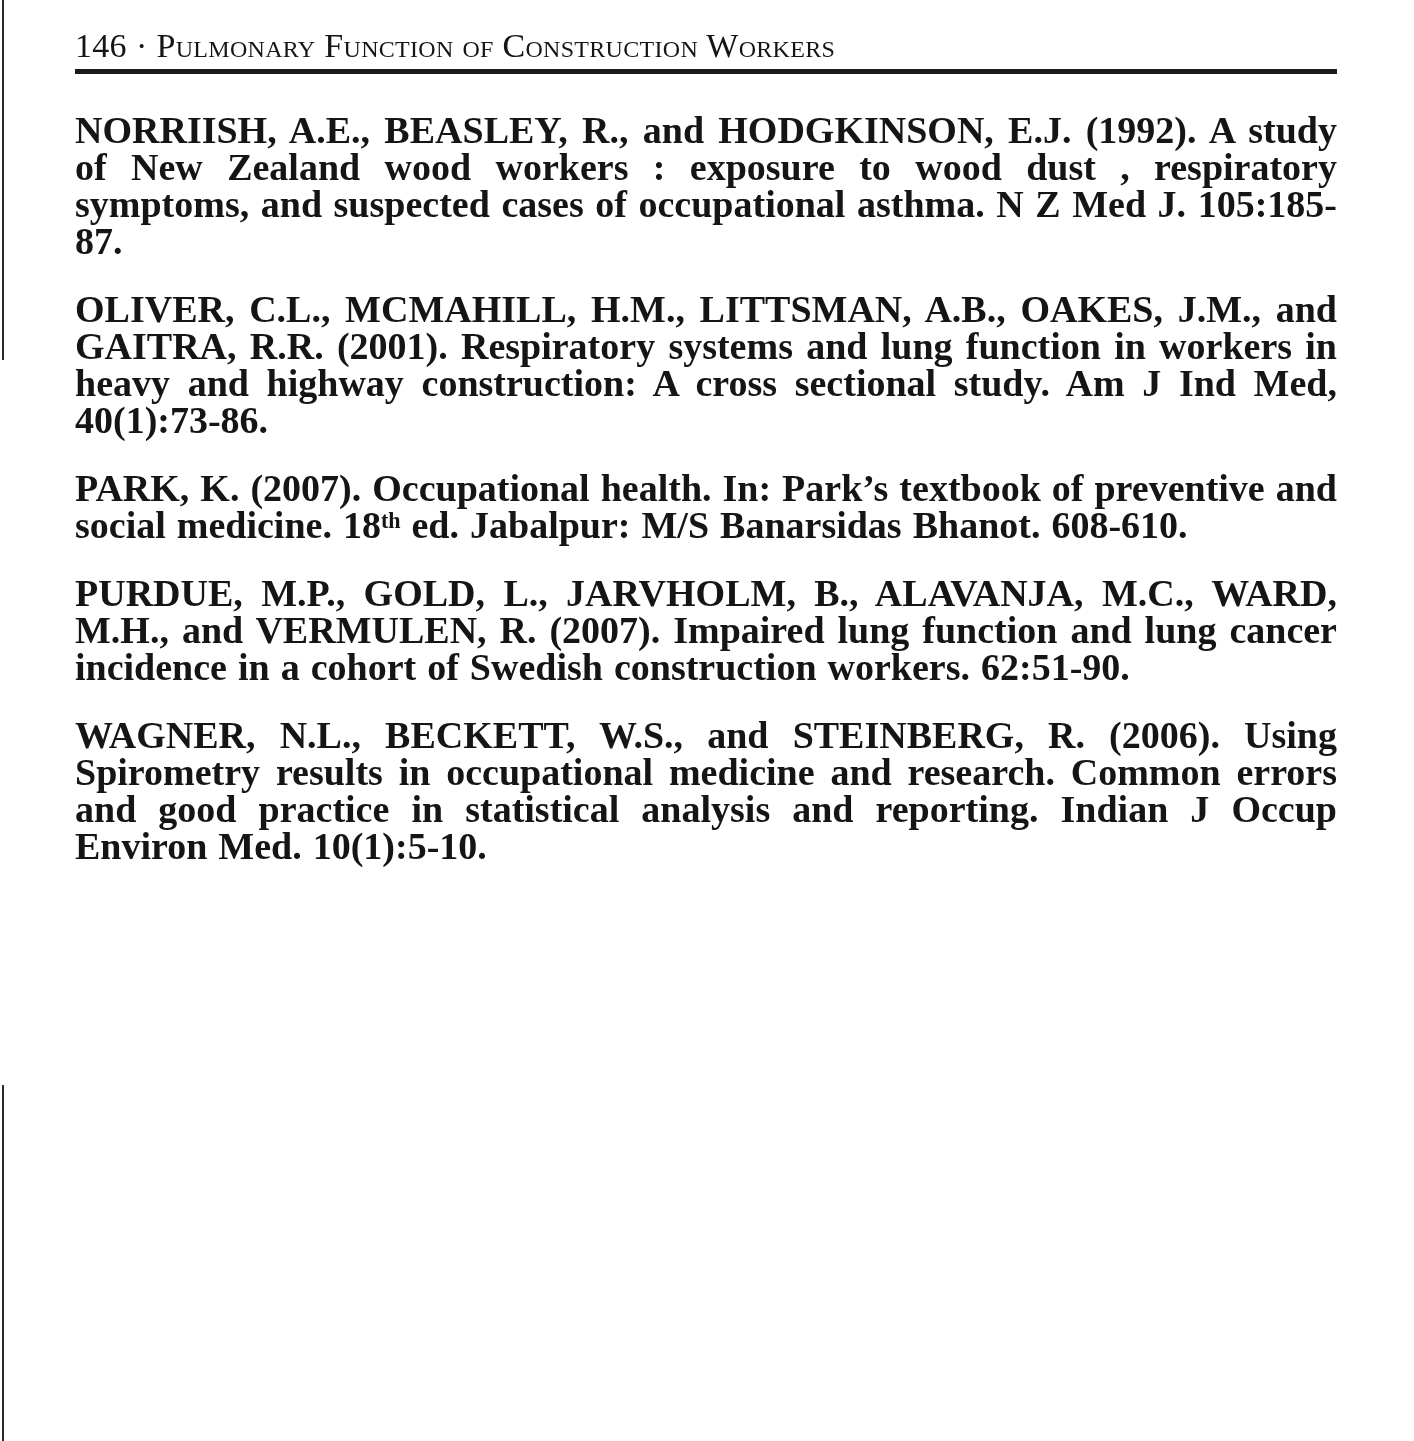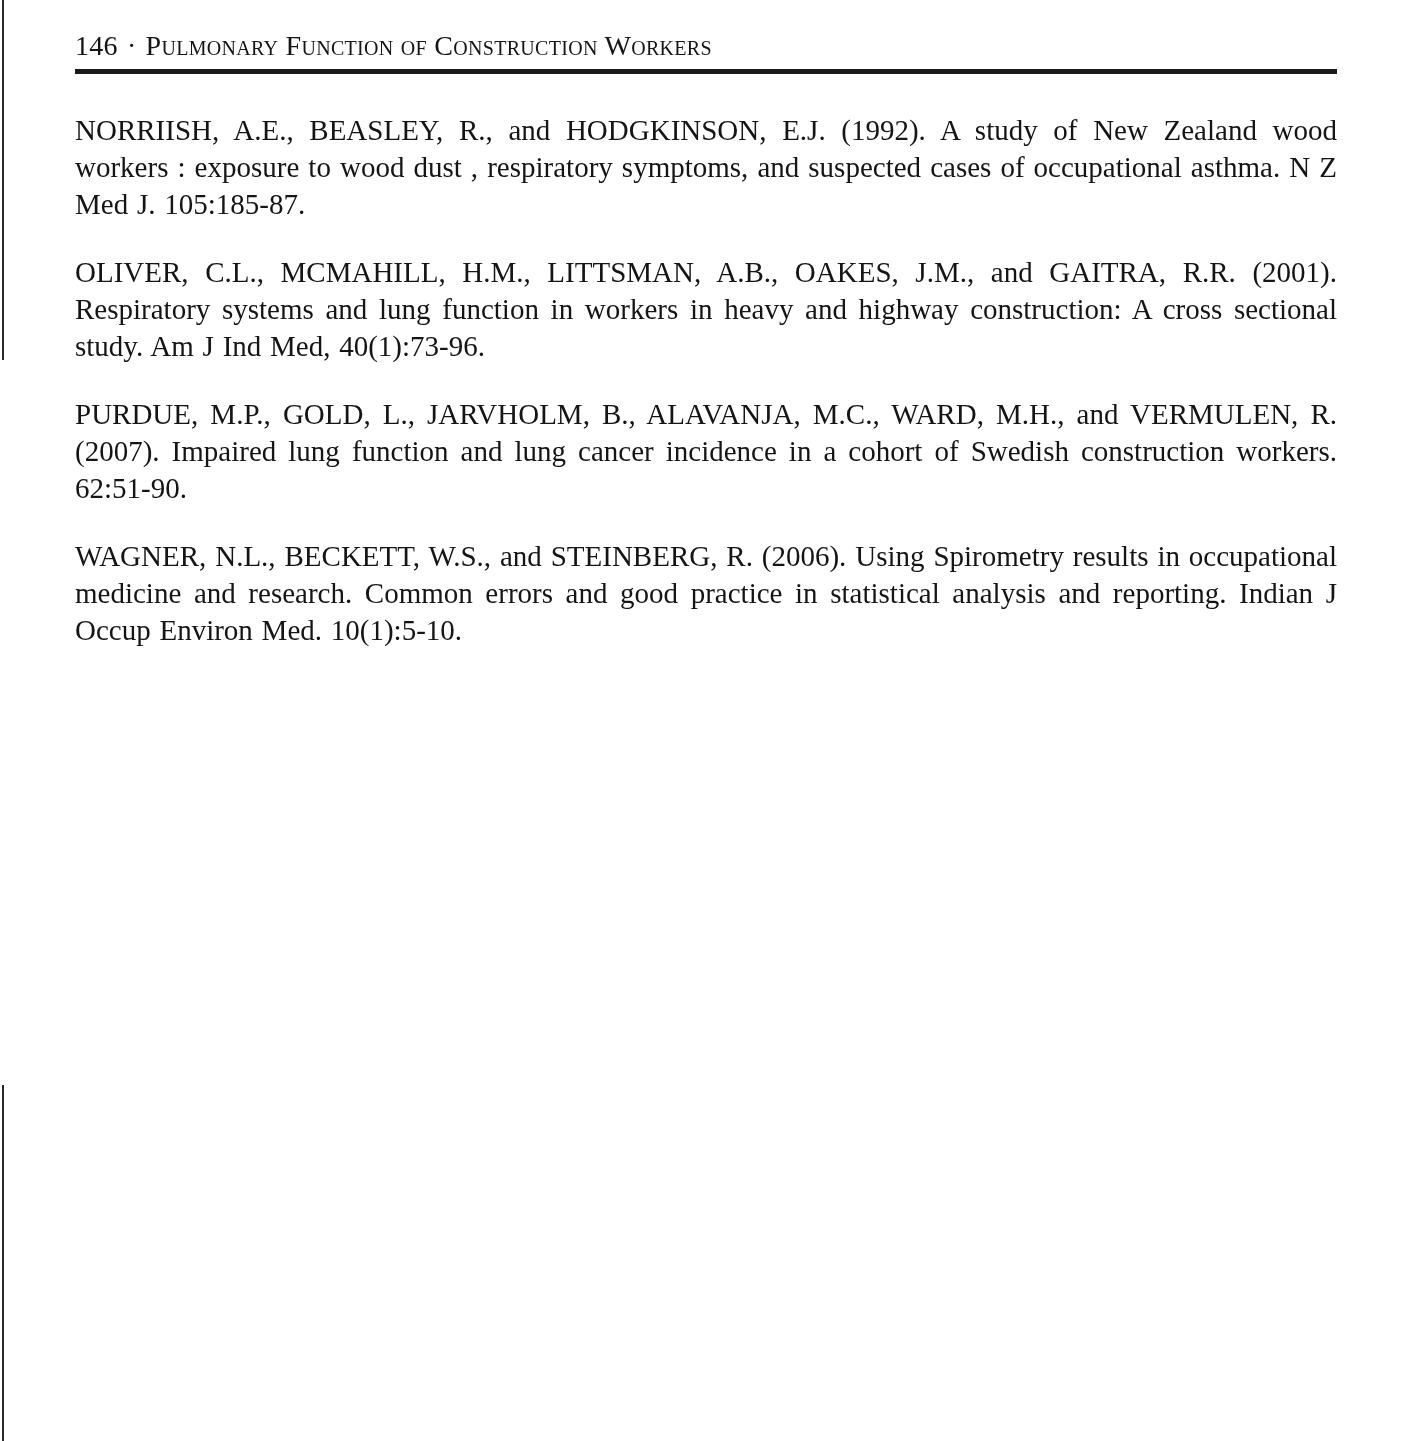--- a/index.html
+++ b/index.html
@@ -23,43 +23,44 @@
   .edge-artifact {
     position: absolute;
     left: 2px;
     width: 2px;
     background: #2a2a2a;
   }
   .edge-artifact.top { top: 0; height: 360px; }
   .edge-artifact.bottom { top: 1085px; height: 356px; }
 
   .running-header {
-    font-size: 28px;
+    font-size: 34px;
     line-height: 32px;
     white-space: nowrap;
     letter-spacing: 0.3px;
   }
   .running-header .page-number { font-variant: normal; }
   .running-header .sep { margin: 0 9px; }
   .running-header .running-title { font-variant: small-caps; }
   .header-rule {
     margin-top: 7px;
     height: 5px;
     background: var(--rule-color);
   }
 
   .references {
     margin-top: 38px;
   }
   p.ref {
-    font-size: 29px;
+    font-size: 38px;
     line-height: 37px;
     text-align: justify;
     margin: 0 0 31px 0;
     word-spacing: 1.5px;
+    font-weight: bold;
   }
   p.ref:last-child { margin-bottom: 16px; }
   p.ref sup {
     font-size: 0.58em;
     line-height: 0;
     vertical-align: 0.45em;
   }
 </style>
 </head>
 <body>
@@ -71,18 +72,19 @@
 
   <header>
     <div class="running-header">
       <span class="page-number">146</span><span class="sep">·</span><span class="running-title">Pulmonary Function of Construction Workers</span>
     </div>
     <div class="header-rule"></div>
   </header>
 
   <main class="references" id="refs">
       <p class="ref"><span>NORRIISH, A.E., BEASLEY, R., and HODGKINSON, E.J. (1992). A study of New Zealand wood workers : exposure to wood dust , respiratory symptoms, and suspected cases of occupational asthma. N Z Med J. 105:185-87.</span></p>
-      <p class="ref"><span>OLIVER, C.L., MCMAHILL, H.M., LITTSMAN, A.B., OAKES, J.M., and GAITRA, R.R. (2001). Respiratory systems and lung function in workers in heavy and highway construction: A cross sectional study. Am J Ind Med, 40(1):73-96.</span></p>
+      <p class="ref"><span>OLIVER, C.L., MCMAHILL, H.M., LITTSMAN, A.B., OAKES, J.M., and GAITRA, R.R. (2001). Respiratory systems and lung function in workers in heavy and highway construction: A cross sectional study. Am J Ind Med, 40(1):73-86.</span></p>
+      <p class="ref"><span>PARK, K. (2007). Occupational health. In: Park’s textbook of preventive and social medicine. 18</span><sup>th</sup><span> ed. Jabalpur: M/S Banarsidas Bhanot. 608-610.</span></p>
       <p class="ref"><span>PURDUE, M.P., GOLD, L., JARVHOLM, B., ALAVANJA, M.C., WARD, M.H., and VERMULEN, R. (2007). Impaired lung function and lung cancer incidence in a cohort of Swedish construction workers. 62:51-90.</span></p>
       <p class="ref"><span>WAGNER, N.L., BECKETT, W.S., and STEINBERG, R. (2006). Using Spirometry results in occupational medicine and research. Common errors and good practice in statistical analysis and reporting. Indian J Occup Environ Med. 10(1):5-10.</span></p>
     </main>
 
 </div>
 
 </body></html>

